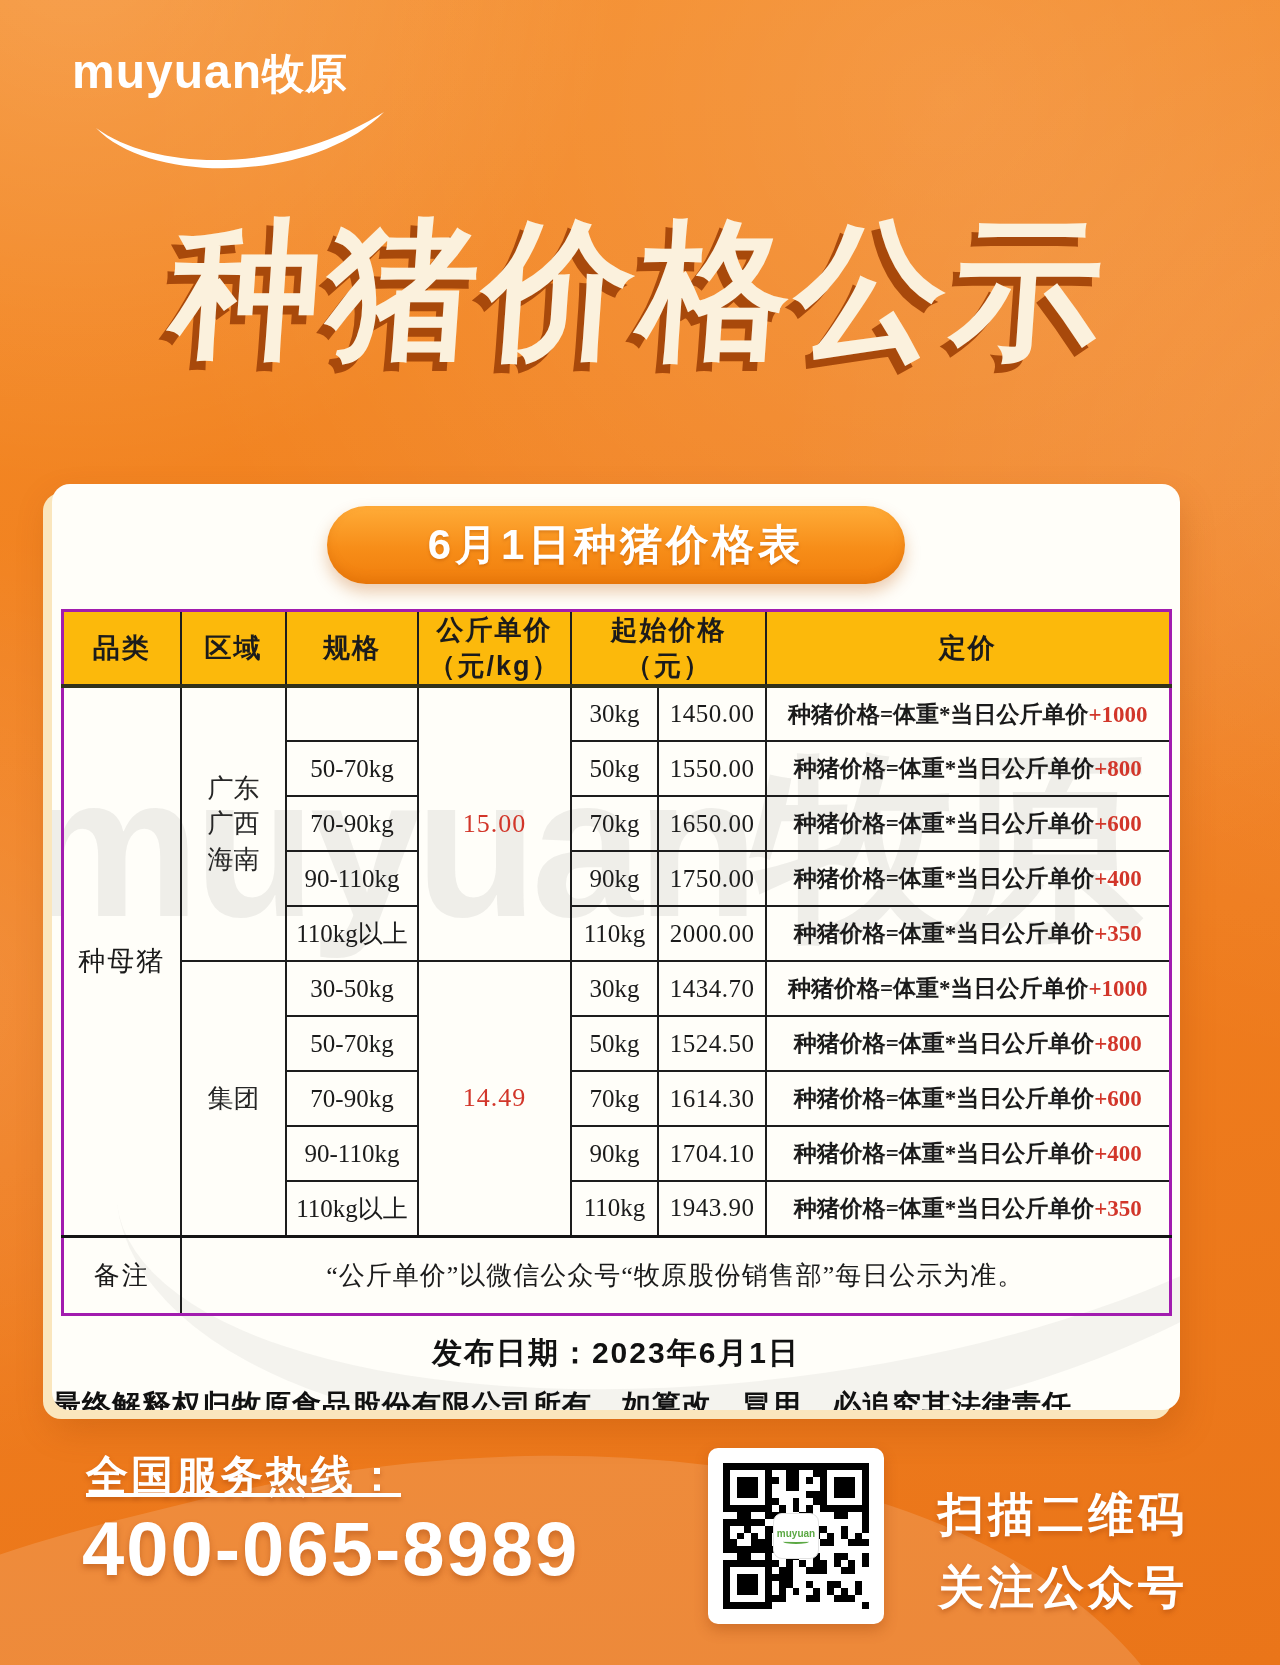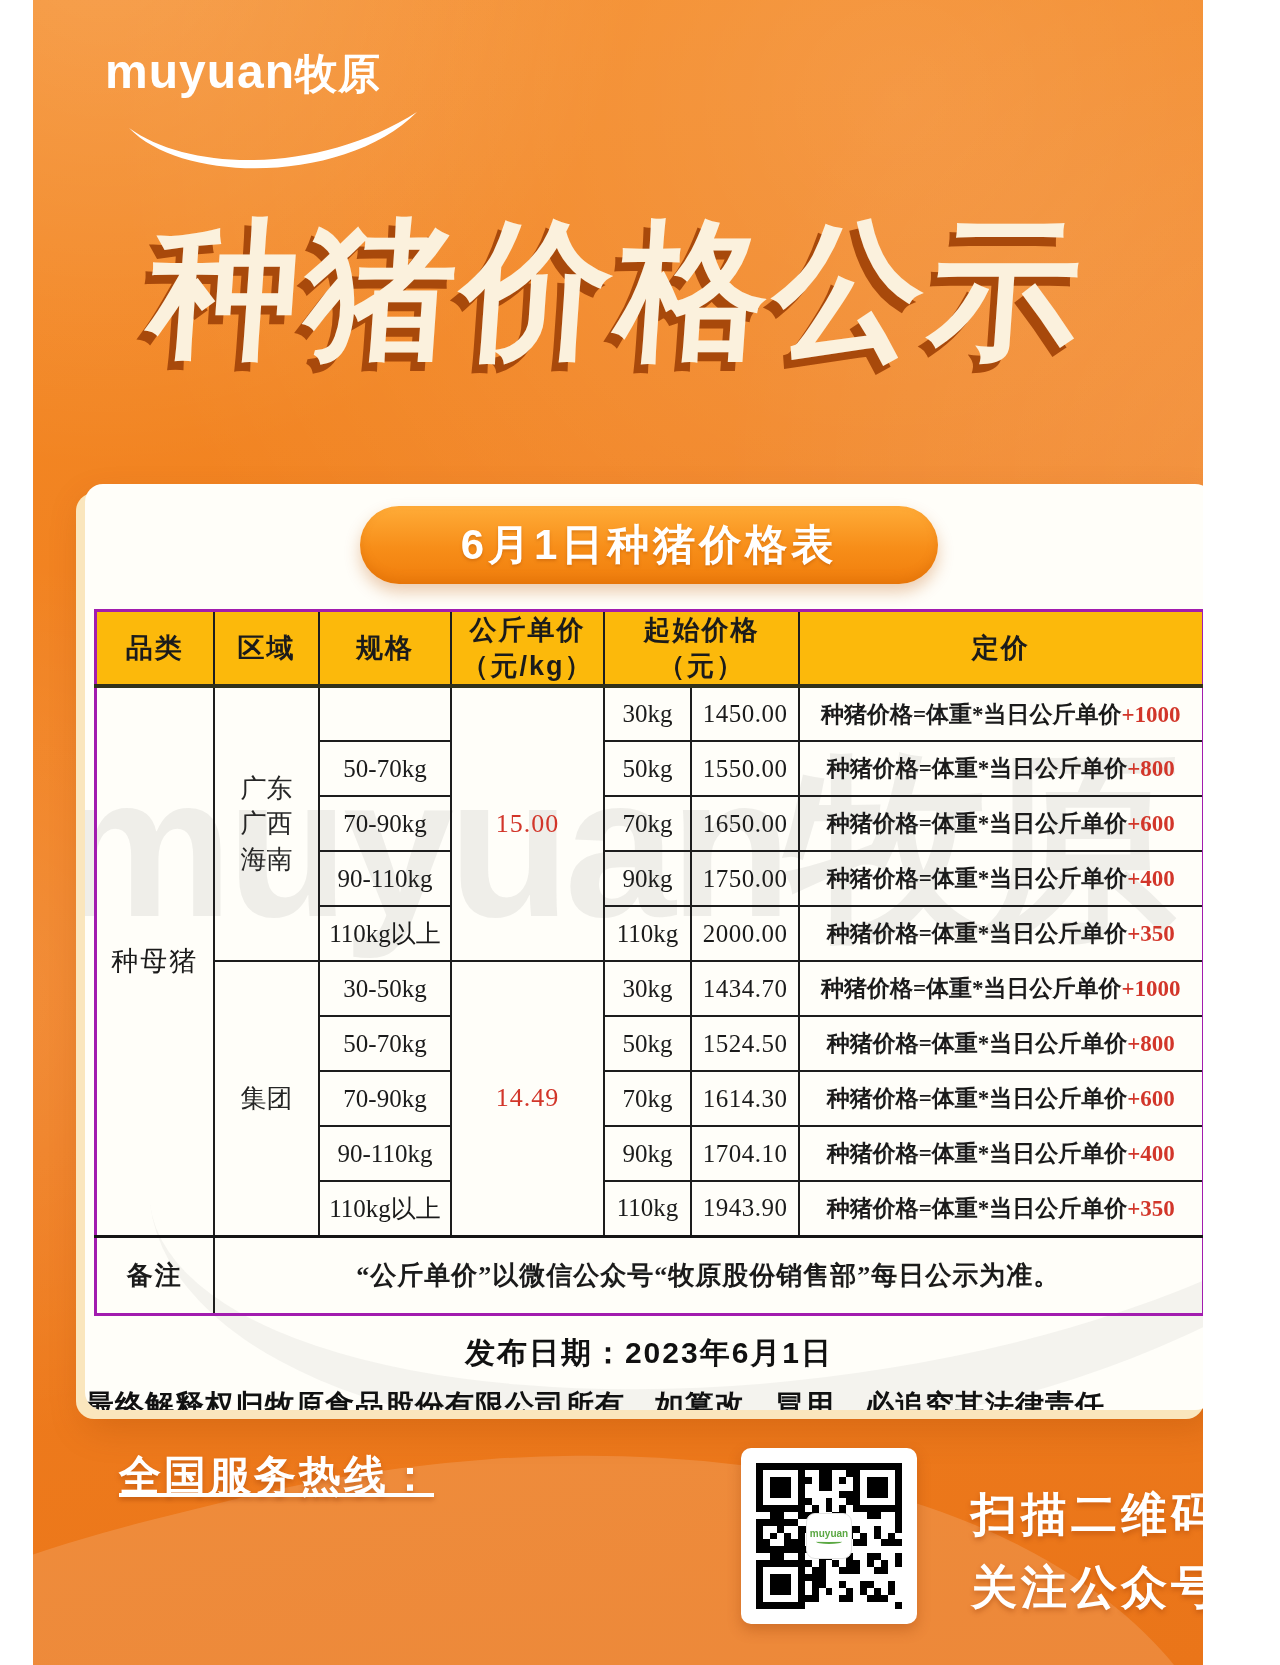--- a/index.html
+++ b/index.html
@@ -1,27 +1,26 @@
 <!DOCTYPE html>
 <html><head>
 <meta charset="utf-8">
 <style>
   * { margin:0; padding:0; box-sizing:border-box; }
   html,body { width:1280px; height:1665px; }
   body { font-family:"Liberation Sans","DejaVu Sans",sans-serif; }
 
   .poster{
-    position:relative; width:1170px; height:1665px; overflow:hidden;
+    position:relative; width:1280px; height:1665px; overflow:hidden;
     background:
       radial-gradient(circle at 6% -4%, rgba(255,255,255,.20), transparent 26%),
       radial-gradient(circle at 74% 6%, rgba(255,255,255,.15), transparent 44%),
       radial-gradient(circle at -6% 60%, rgba(255,255,255,.13), transparent 28%),
       radial-gradient(circle at 108% 28%, rgba(255,255,255,.10), transparent 33%),
       linear-gradient(168deg,#F48A25 0%,#EF7C1D 60%,#EA7519 100%);
-    margin-left: 33px;
   }
 
   
   .logo{ position:absolute; left:72px; top:44px; width:330px; height:130px; color:#fff; z-index:3;}
   .logo-text{ font-weight:bold; letter-spacing:1px; white-space:nowrap;}
   .logo-latin{ font-size:48px; }
   .logo-cn{ font-size:42px; }
   .logo-swoosh{ position:absolute; left:18px; top:62px; width:300px; height:70px; }
 
   
@@ -74,21 +73,21 @@
     letter-spacing:2px; border-bottom:4px solid #32321a;
     font-family:"Liberation Sans","DejaVu Sans",sans-serif;
   }
   tbody td{ height:55px; font-size:25px; background:transparent; }
   td.category{ font-size:27px; letter-spacing:2px; }
   td.region{ font-size:26px; white-space:pre-line; line-height:1.35; color:#262626;}
   td.unit{ color:#D2362A; font-size:26px; letter-spacing:1px; }
   td.price{ letter-spacing:.5px; }
   td.formula{ font-size:23px; font-weight:bold; }
   td.formula .add{ color:#D2362A; }
-  tr.remark-row td{ height:78px; font-weight:bold; }
+  tr.remark-row td{ height:78px; font-weight:normal; }
   td.remark-label{ font-size:26px; letter-spacing:2px; border-top:3px solid #151515;}
   td.remark-text{ font-size:26px; letter-spacing:1px; border-top:3px solid #151515;}
 
   .publish{ position:relative; z-index:2; margin-top:17px; text-align:center;
     font-size:30px; font-weight:800; color:#111; letter-spacing:2px;}
   .legal{ position:relative; z-index:2; margin-top:12px; text-align:left;
     font-size:29px; font-weight:800; color:#111; letter-spacing:1px;}
 
   
   .footer-swoosh{
@@ -246,20 +245,21 @@
       </tbody>
     </table>
 
     <div class="publish">发布日期：2023年6月1日</div>
     <div class="legal">最终解释权归牧原食品股份有限公司所有，如篡改、冒用，必追究其法律责任。</div>
   </div>
 
   <div class="footer-swoosh"></div>
 
   <div class="hotline-label">全国服务热线：</div>
+  <div class="hotline-number">400-065-8989</div>
 
   <div class="qr-box">
     <svg id="qr-svg" viewBox="0 0 21 21" shape-rendering="crispEdges">
         <g fill="#000">
           <rect x="7" y="0" width="1" height="1"></rect>
           <rect x="8" y="0" width="1" height="1"></rect>
           <rect x="9" y="0" width="1" height="1"></rect>
           <rect x="10" y="0" width="1" height="1"></rect>
           <rect x="11" y="0" width="1" height="1"></rect>
           <rect x="12" y="0" width="1" height="1"></rect>

